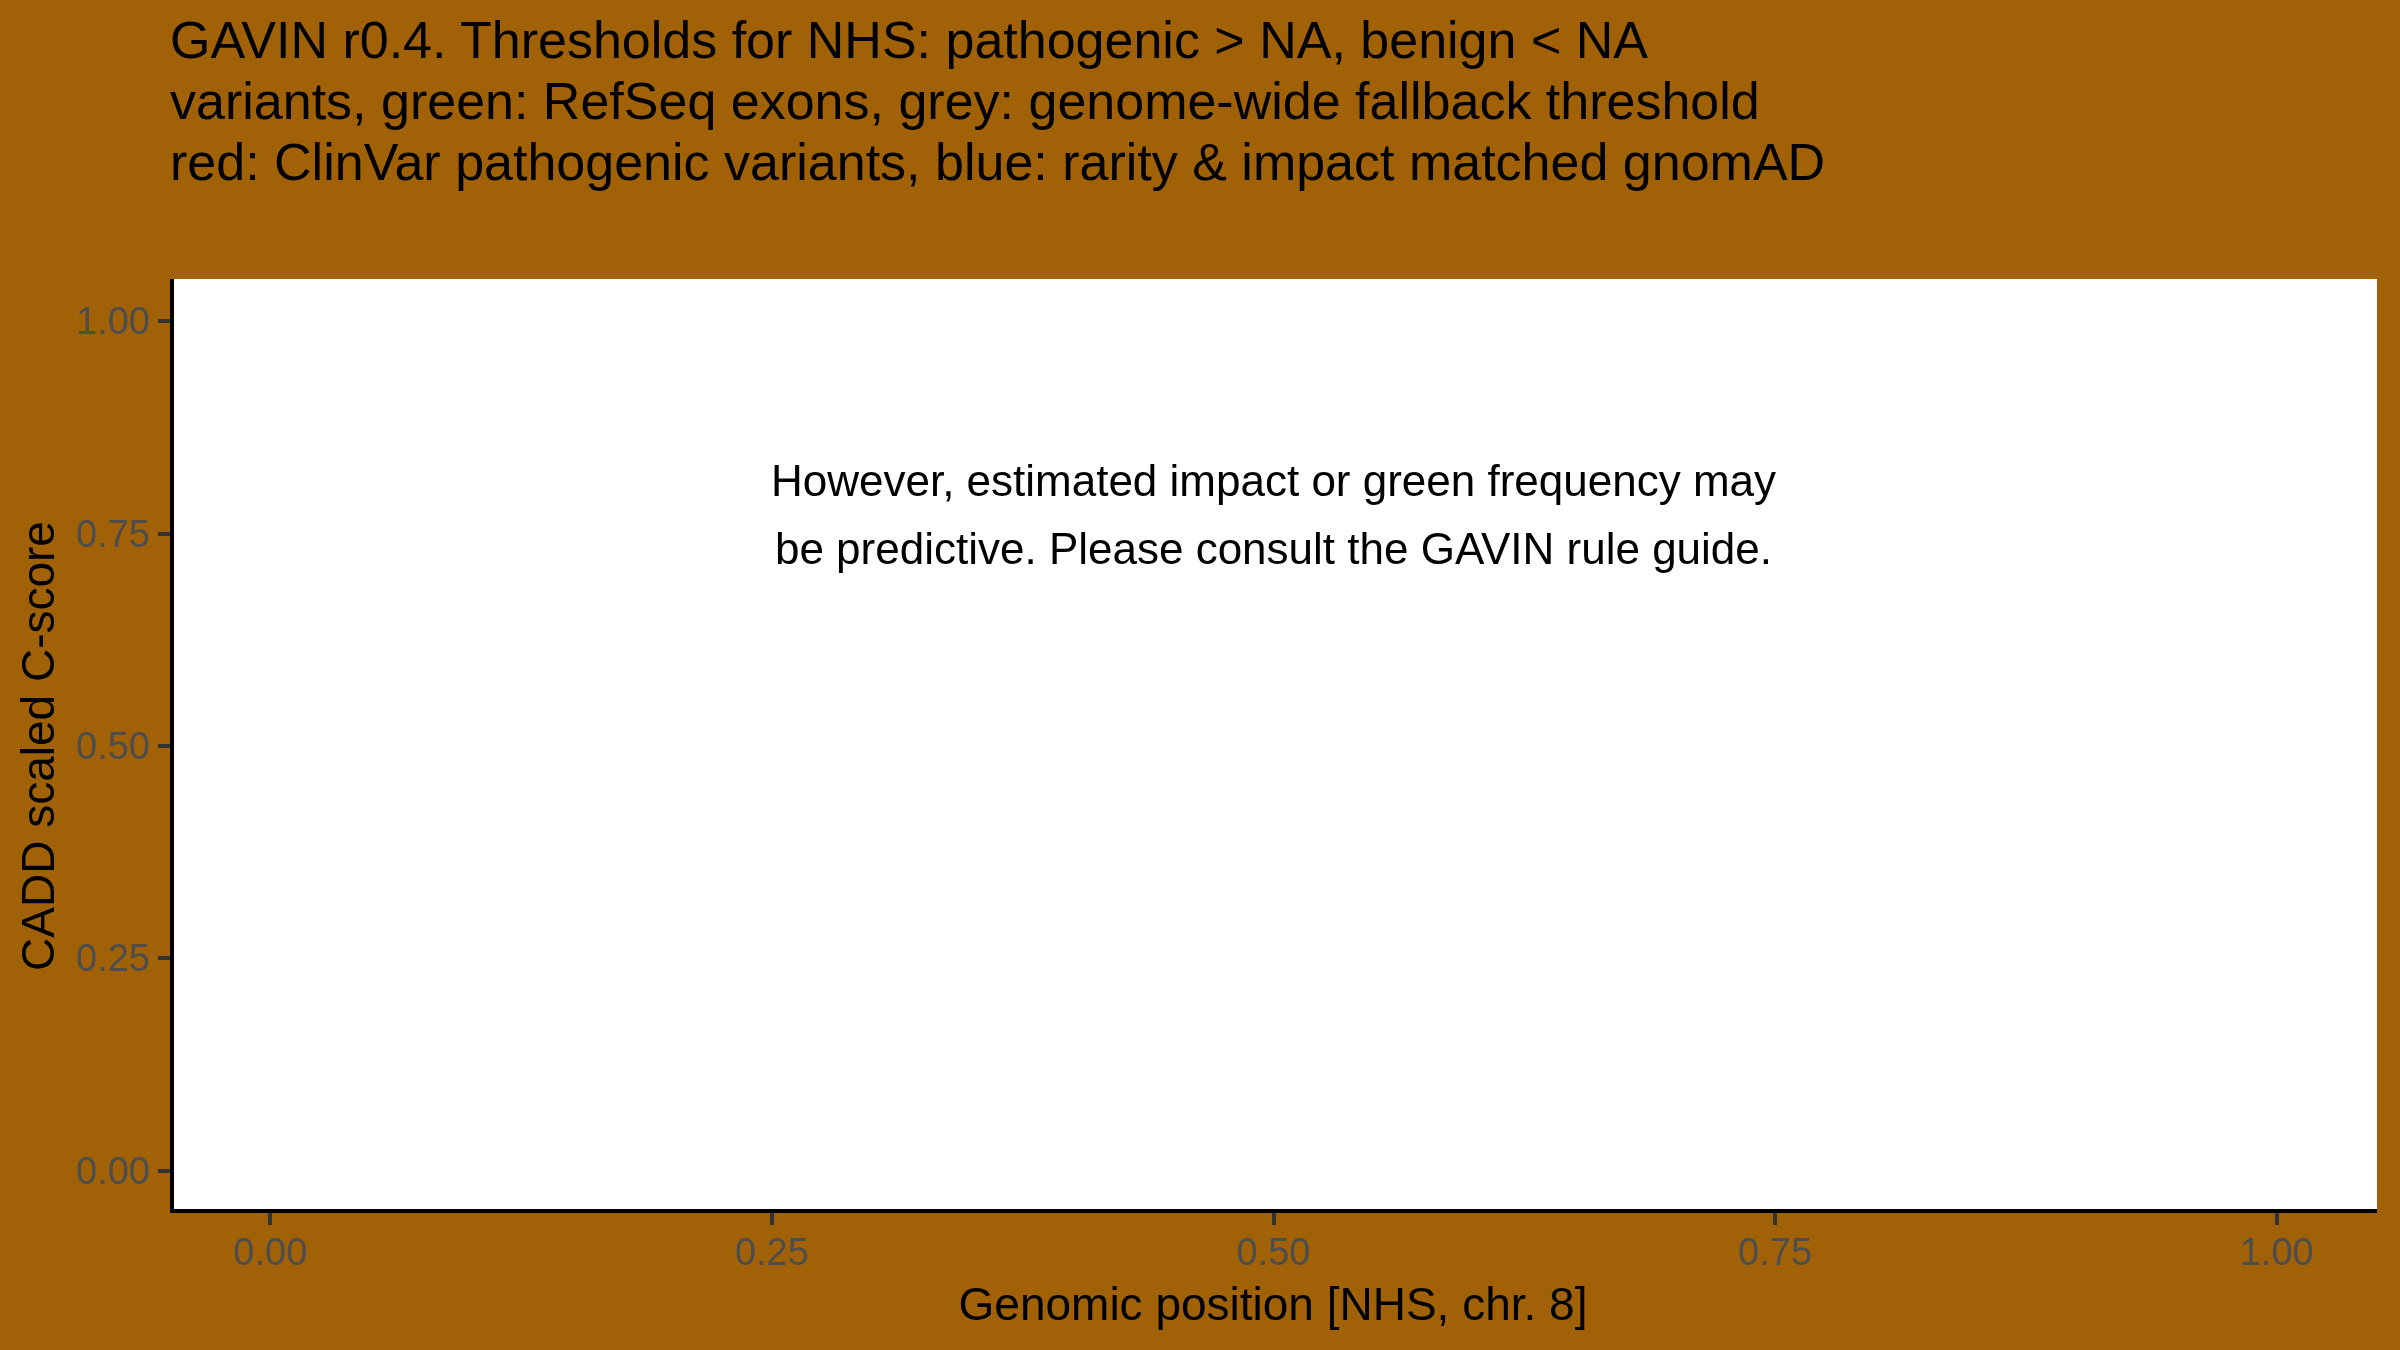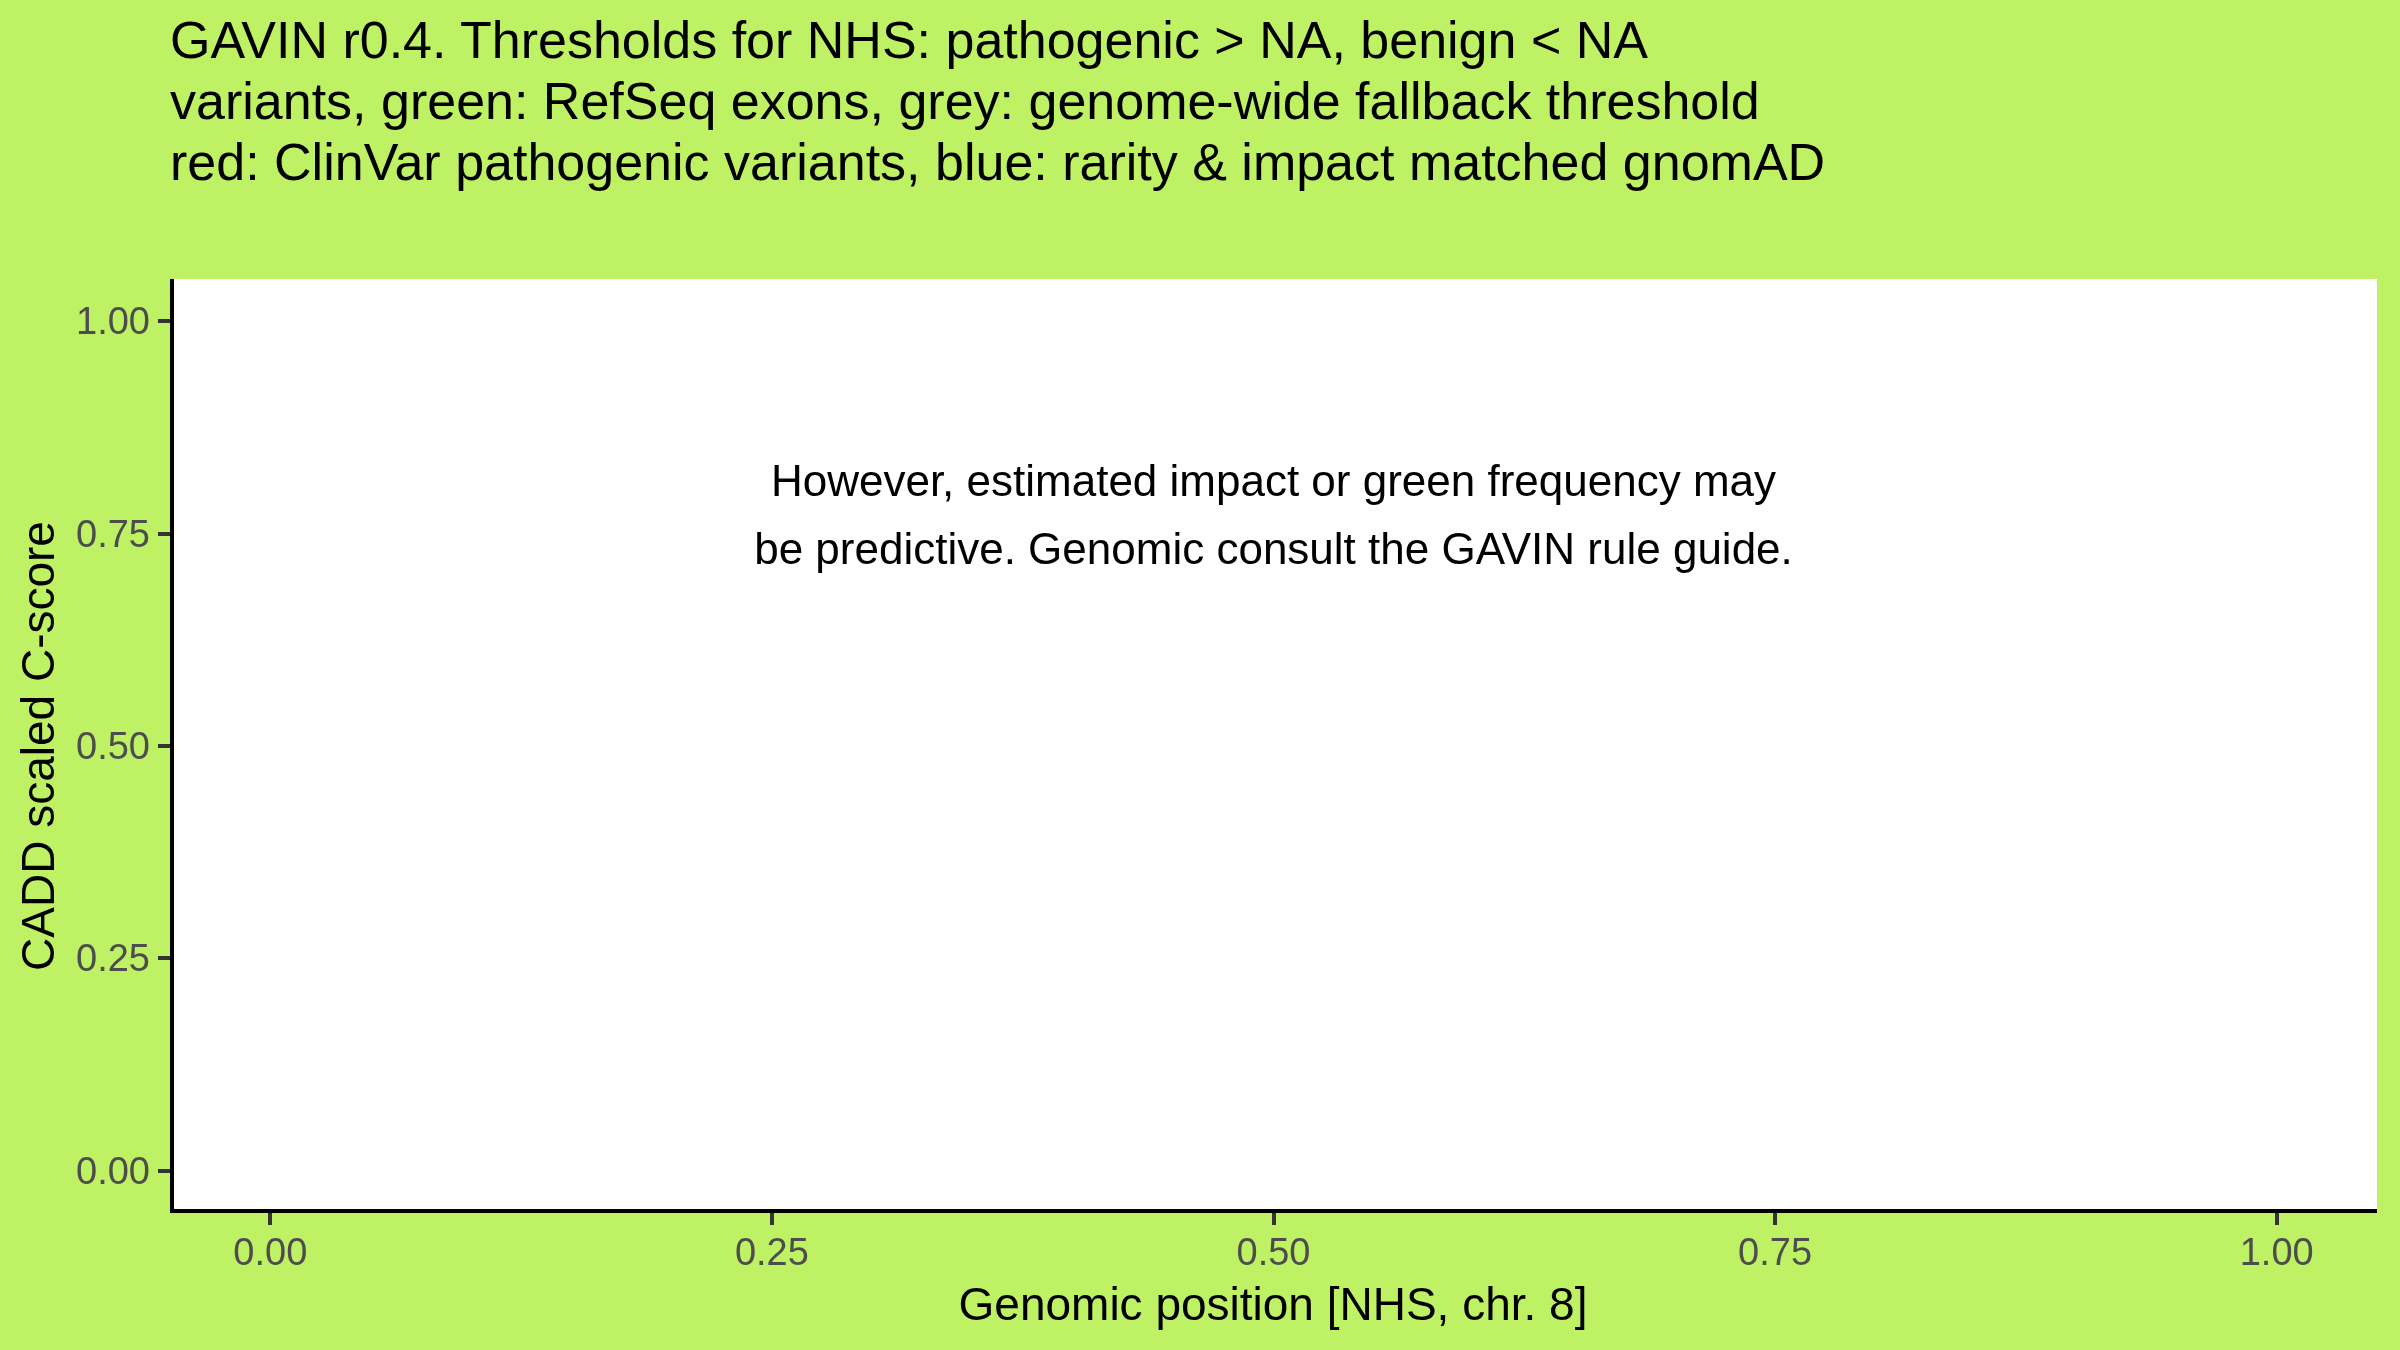--- a/index.html
+++ b/index.html
@@ -1,20 +1,20 @@
 <!DOCTYPE html>
 <html><head>
 <meta charset="utf-8">
 <style>
   html, body { margin: 0; padding: 0; background: #ffffff; }
   #figure {
     position: relative;
     width: 2400px;
     height: 1350px;
-    background: #bef264;
+    background: #a16207;
     font-family: "Liberation Sans", "DejaVu Sans", sans-serif;
     color: #000000;
     overflow: hidden;
   }
 
   
   .title-block {
     position: absolute;
     left: 170px;
     top: 10px;
@@ -176,19 +176,19 @@
     <div class="xtick-label p100">1.00</div>
 
     <div class="ytick-label p0">0.00</div>
     <div class="ytick-label p25">0.25</div>
     <div class="ytick-label p50">0.50</div>
     <div class="ytick-label p75">0.75</div>
     <div class="ytick-label p100">1.00</div>
 
     <div class="annotation">
       <div>However, estimated impact or green frequency may</div>
-      <div>be predictive. Genomic consult the GAVIN rule guide.</div>
+      <div>be predictive. Please consult the GAVIN rule guide.</div>
     </div>
   </div>
 
   <div class="x-axis-title">Genomic position [NHS, chr. 8]</div>
 
 </div>
 
 </body></html>

